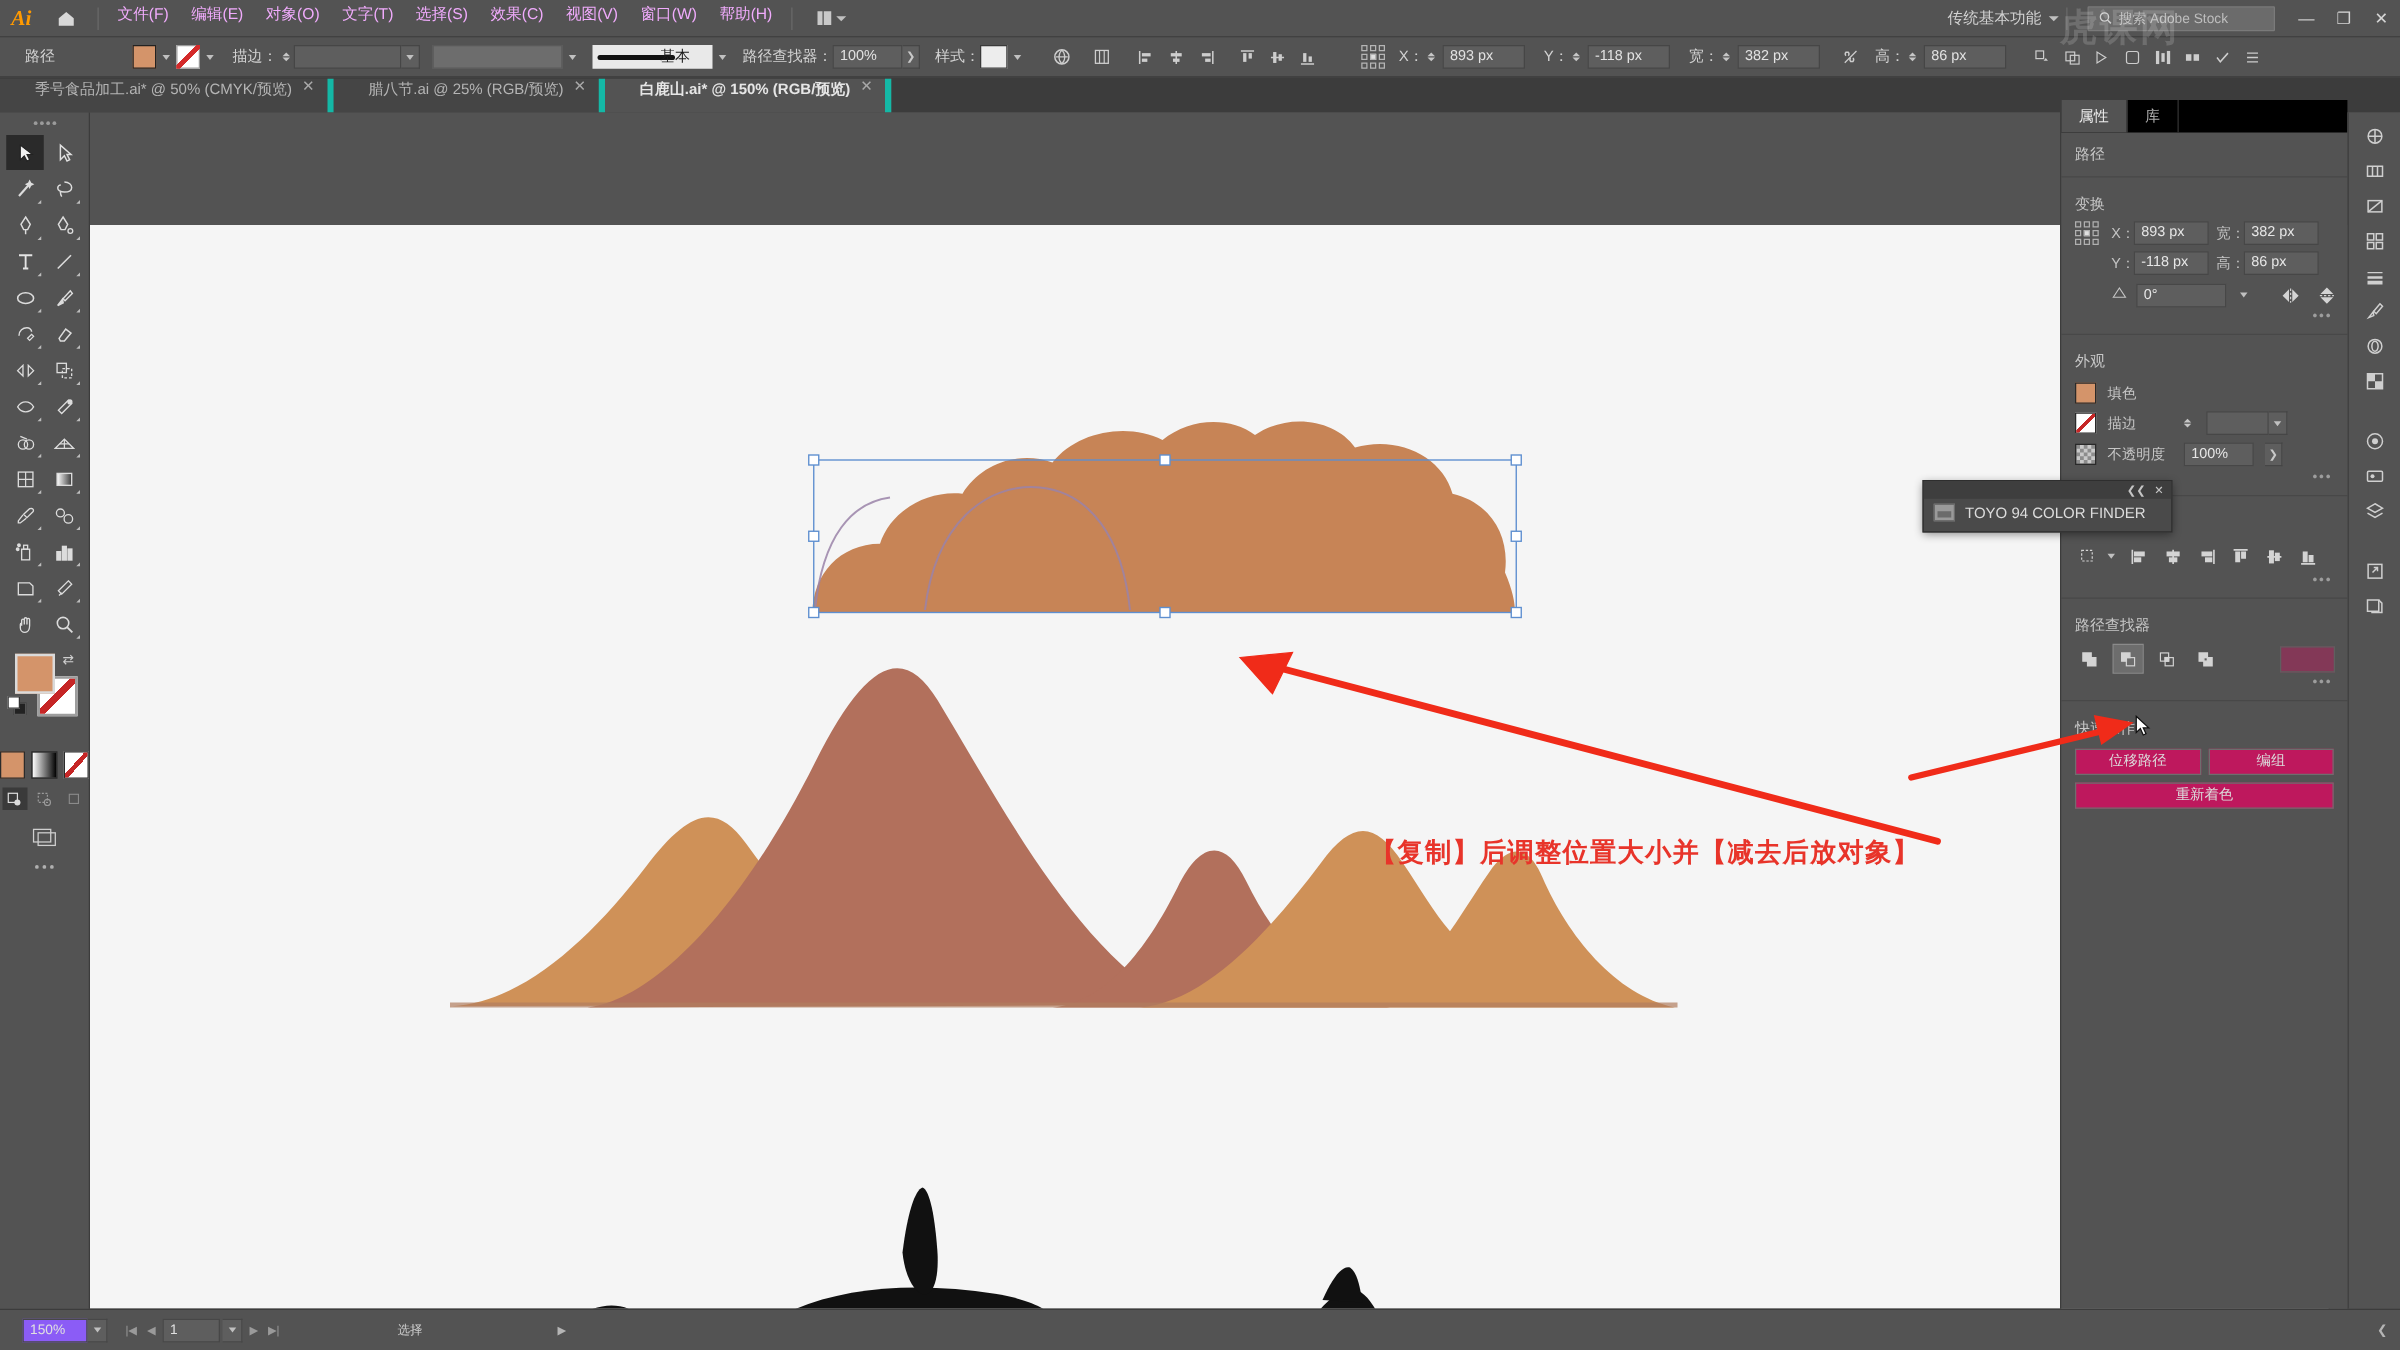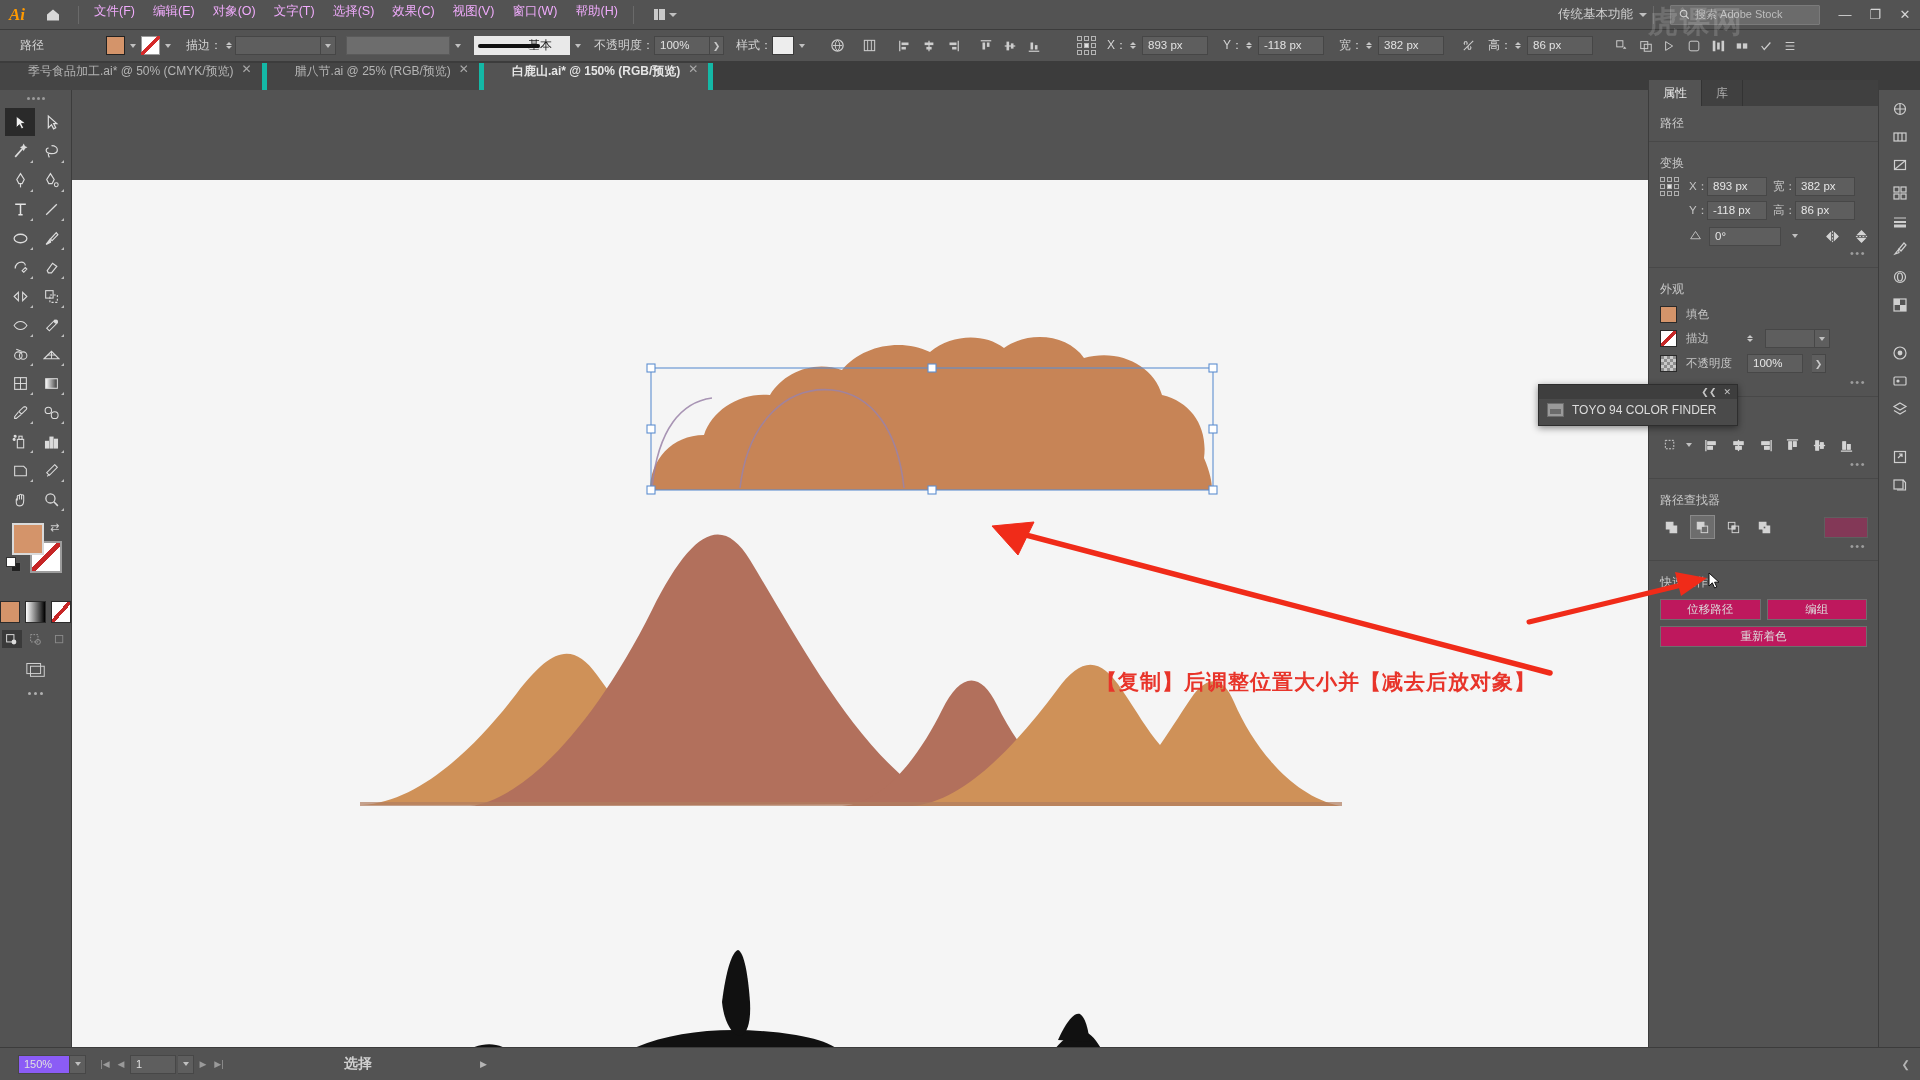--- a/index.html
+++ b/index.html
@@ -200,21 +200,21 @@
   .dockstrip .dk {
     width:30px;height:26px;display:flex;align-items:center;justify-content:center;
     color:#c9c9c9; cursor:pointer;
   }
   .dockstrip .dk svg { width:16px;height:16px;stroke:#cfcfcf;fill:none;stroke-width:1.2; }
 
   .proppanel {
     position:absolute; top:80px; right:42px; width:230px; bottom:33px;
     background:#535353; border-left:1px solid #3c3c3c;
   }
-  .pp-tabs { display:flex; height:26px; background:#404040; }
+  .pp-tabs { display:flex; height:26px; background:#000000; }
   .pp-tab {
     padding:0 14px; height:26px; line-height:26px; font-size:12px; color:#aeaeae;
     cursor:pointer; border-right:1px solid #333;
   }
   .pp-tab.active { background:#535353; color:#eaeaea; }
   .pp-section-title { font-size:12px; color:#c7c7c7; padding:9px 11px 5px 11px; }
   .pp-divider { height:1px; background:#484848; margin:4px 0; }
   .pp-label { font-size:11.5px; color:#c3c3c3; width:14px; }
   .pp-field {
     background:#5e5e5e; border:1px solid #474747; height:19px; line-height:17px;
@@ -273,21 +273,21 @@
   }
   .sb-group { display:flex; align-items:center; height:20px; }
   .sb-zoom {
     background:#8b5cf6;border:1px solid #474747;height:19px;line-height:17px;color:#e0e0e0;
     font-size:11px;padding:0 5px;min-width:52px; margin-left:18px;
   }
   .sb-arrowbox { width:16px;height:19px;background:#5e5e5e;border:1px solid #474747;border-left:none;display:flex;align-items:center;justify-content:center; }
   .sb-nav { display:flex; align-items:center; gap:2px; margin-left:12px; color:#9a9a9a; font-size:9px; }
   .sb-navbtn { width:14px;height:19px;display:flex;align-items:center;justify-content:center;cursor:pointer; }
   .sb-page { background:#5e5e5e;border:1px solid #474747;height:19px;line-height:17px;color:#e0e0e0;font-size:11px;padding:0 5px;width:46px; text-align:left;}
-  .sb-status { margin-left:118px; font-size:14px; color:#d0d0d0;font-weight:bold; }
+  .sb-status { margin-left:92px; font-size:10px; color:#d0d0d0; }
   .sb-statusarrow { margin-left:108px; color:#b5b5b5; font-size:9px; }
   .sb-right { margin-left:auto; margin-right:10px; color:#b5b5b5; font-size:10px; }
 
   
   .art { position:absolute; left:0; top:0; width:100%; height:100%; pointer-events:none; }
 
   
   .watermark {
     position:absolute; top:2px; right:176px; font-size:30px; color:rgba(255,255,255,.16);
     font-family:"Liberation Serif", serif; letter-spacing:2px; z-index:60; pointer-events:none;
@@ -370,21 +370,21 @@
     <div class="field gray"></div>
     <span class="mini-caret"></span>
 
     <div style="width:8px"></div>
     <div class="stroke-profile">
       <span class="line"></span>
       <span class="txt">基本</span>
     </div>
     <span class="mini-caret"></span>
 
-    <span class="cb-label" style="margin-left:8px">不透明度：</span>
+    <span class="cb-label" style="margin-left:8px">路径查找器：</span>
     <div class="opacity-val">100%</div>
     <div class="opa-arrow">❯</div>
 
     <span class="cb-label" style="margin-left:12px">样式：</span>
     <div class="style-swatch"></div>
     <span class="mini-caret"></span>
 
     <div class="icon-btn" style="margin-left:16px">
       <svg width="15" height="15" viewBox="0 0 16 16">
           <circle cx="8" cy="8" r="6" fill="none" stroke="#cdcdcd" stroke-width="1.3"></circle>

